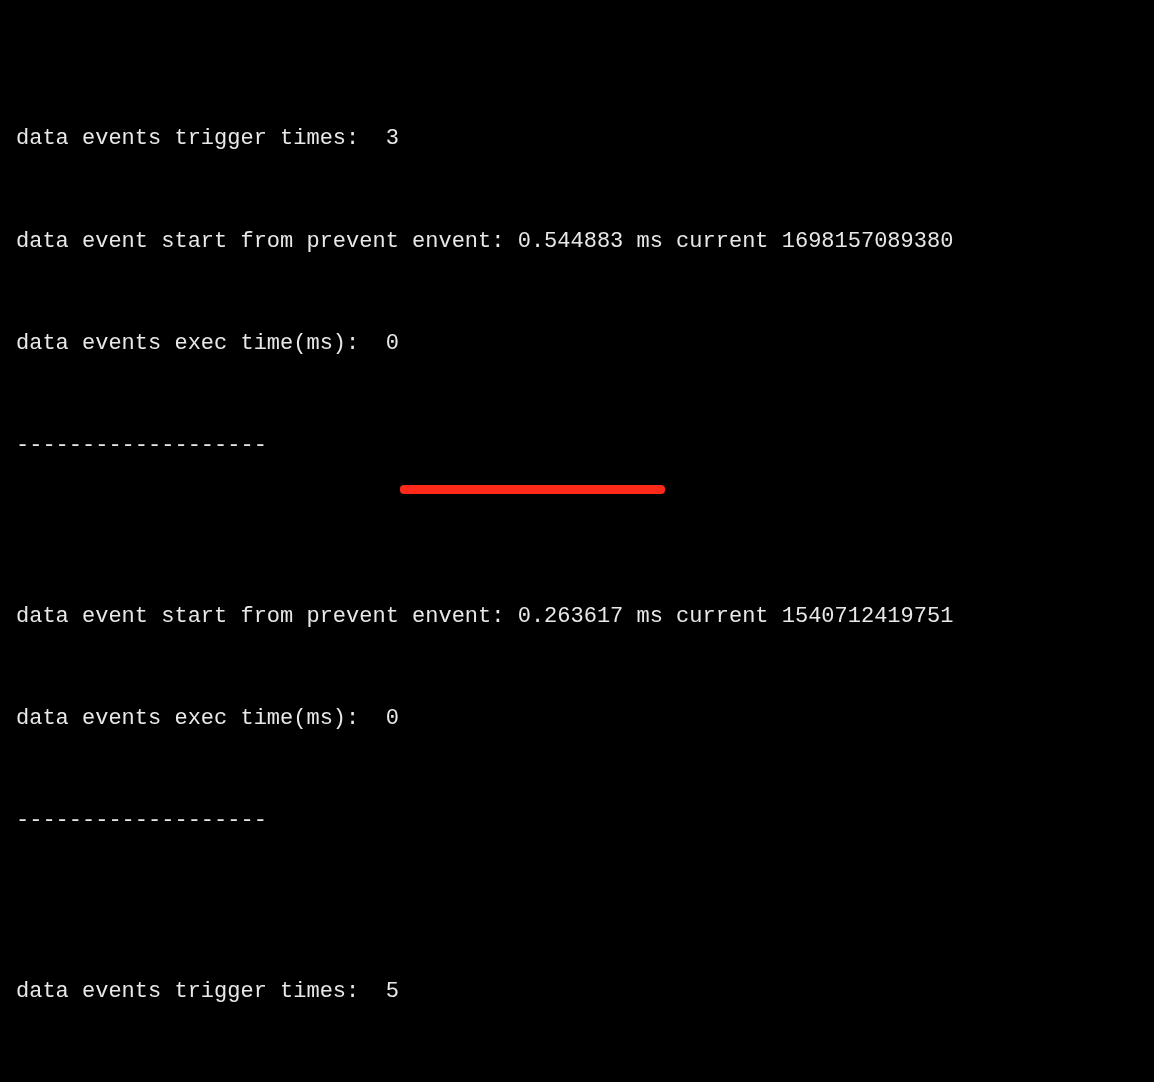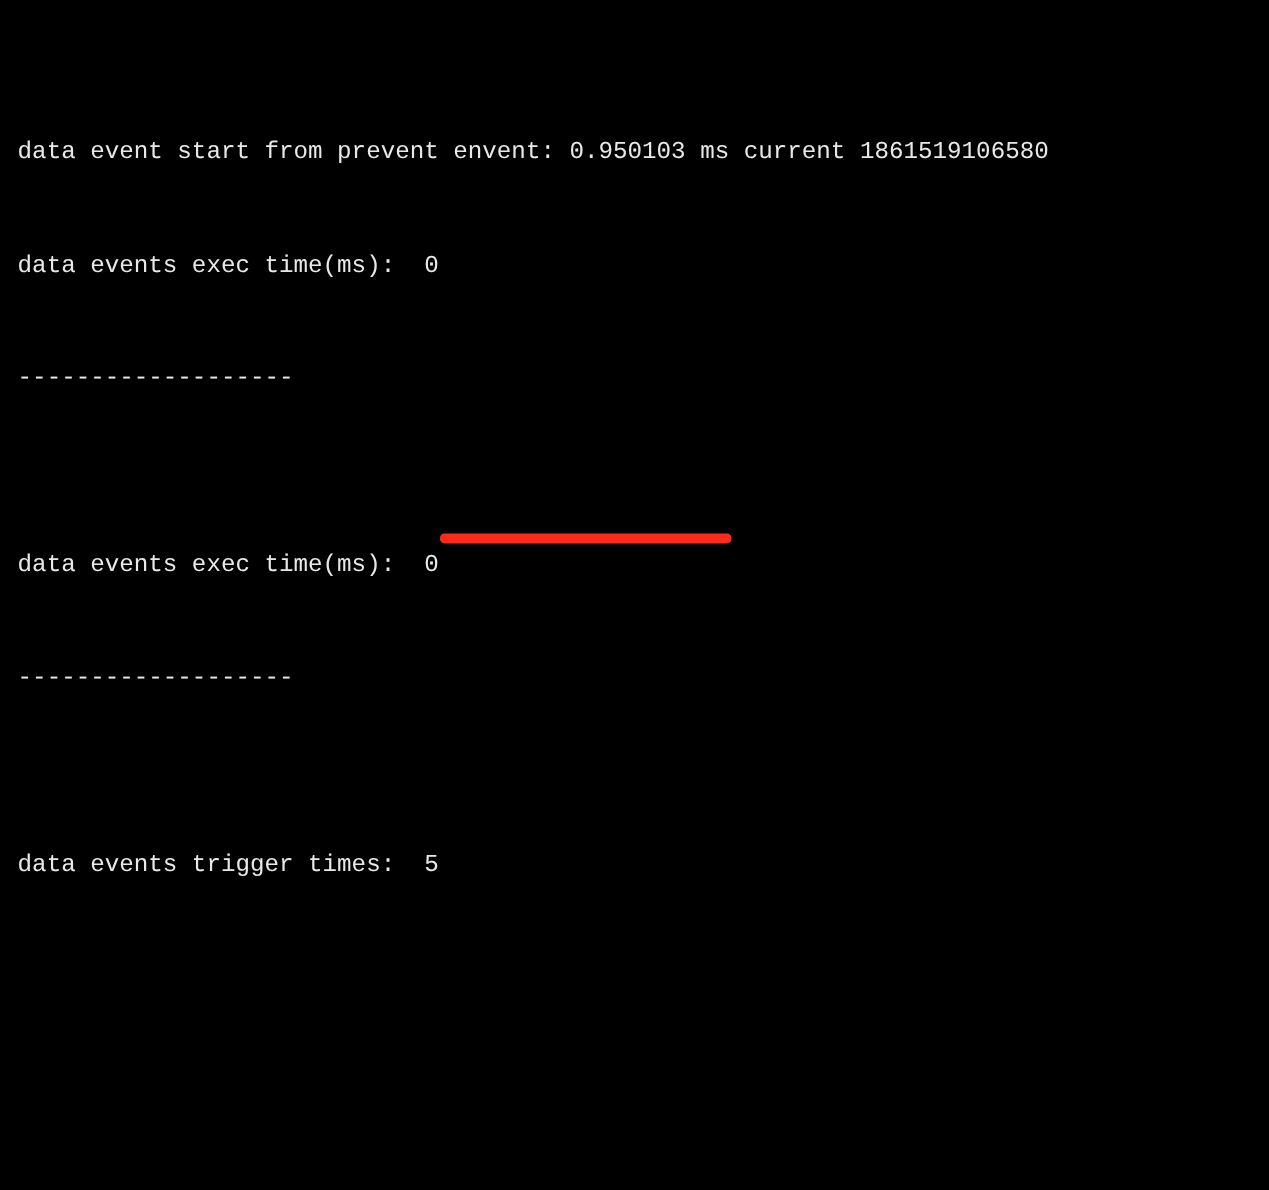--- a/index.html
+++ b/index.html
@@ -34,25 +34,27 @@
     top: 485px;
     width: 265px;
     pointer-events: none;
   }
 </style>
 </head>
 <body>
 
 <div class="terminal">
   
-  <span class="line"><span>data event start from prevent envent: </span><span>0.950103</span><span> ms</span><span> current </span><span>1861519106580</span></span>
+  <span class="line"><span>data events trigger times:  </span><span>3</span></span>
+  <span class="line"><span>data event start from prevent envent: </span><span>0.544883</span><span> ms</span><span> current </span><span>1698157089380</span></span>
   <span class="line"><span>data events exec time(ms):  </span><span>0</span></span>
   <span class="sep">-------------------</span>
 
   
+  <span class="line"><span>data event start from prevent envent: </span><span>0.263617</span><span> ms</span><span> current </span><span>1540712419751</span></span>
   <span class="line"><span>data events exec time(ms):  </span><span>0</span></span>
   <span class="sep">-------------------</span>
 
   
   <span class="line"><span>data events trigger times:  </span><span>5</span></span>
   
   
   
 
   

